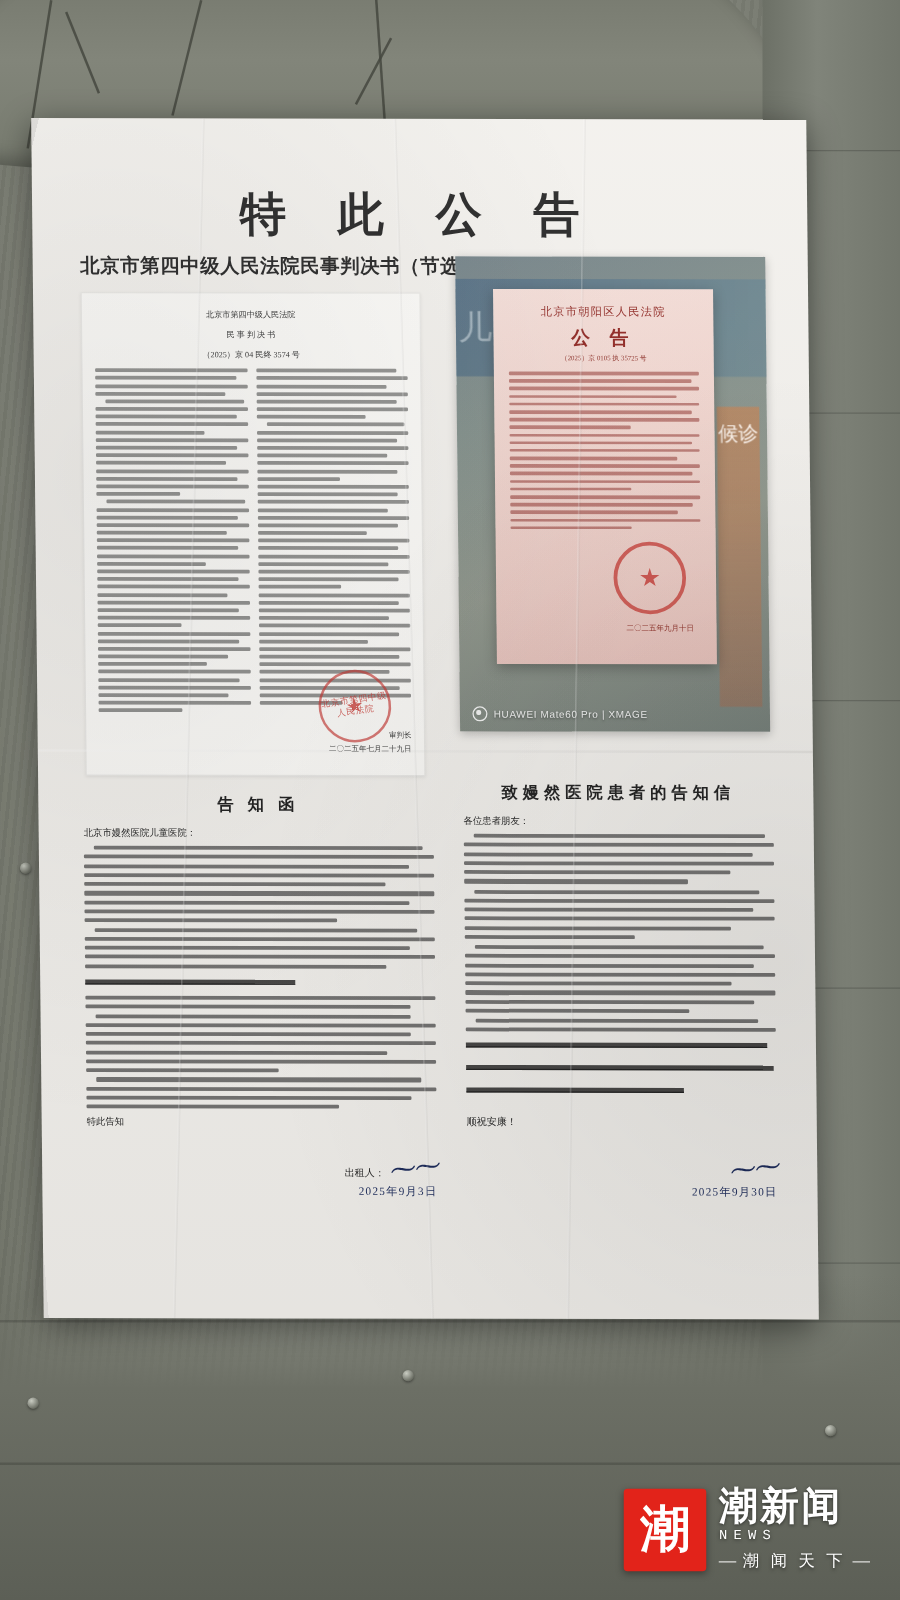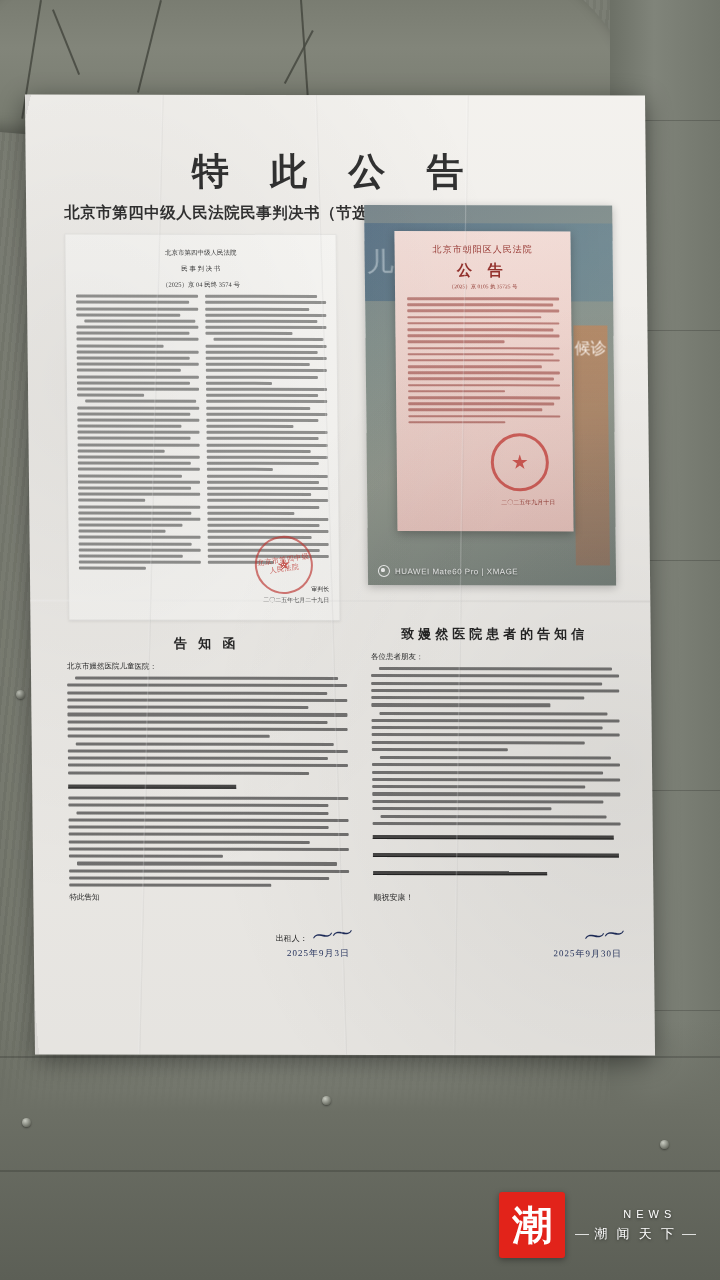--- a/index.html
+++ b/index.html
@@ -475,25 +475,24 @@
     text-shadow: 0 1px 3px rgba(0,0,0,0.55);
   }
   .logo .w-main {
     font-family: "Liberation Serif", serif;
     font-weight: bold;
     font-size: 31px;
     letter-spacing: 2px;
     line-height: 1.05;
   }
   .logo .w-news {
-    font-family: Liberation Sans, sans-serif;
+    font-family: Liberation Mono, monospace;
     font-size: 11px;
     letter-spacing: 5px;
     margin-top: 1px;
-    margin-left: 48px;
   }
   .logo .w-tag {
     font-family: Liberation Serif, serif;
     font-size: 13px;
     letter-spacing: 3px;
     margin-top: 5px;
     display: flex;
     align-items: center;
     gap: 5px;
     white-space: nowrap;
@@ -781,18 +780,19 @@
         <span class="handwrite">⁓⁓</span>
         <div class="hw-date">2025年9月30日</div>
       </div>
     </div>
 
   </div>
 
   <div class="logo">
     <div class="mark">潮</div>
     <div class="words">
+      <div class="w-main">潮新闻</div>
       <div class="w-news">NEWS</div>
       <div class="w-tag">潮 闻 天 下</div>
     </div>
   </div>
 
 </div>
 
 </body></html>

